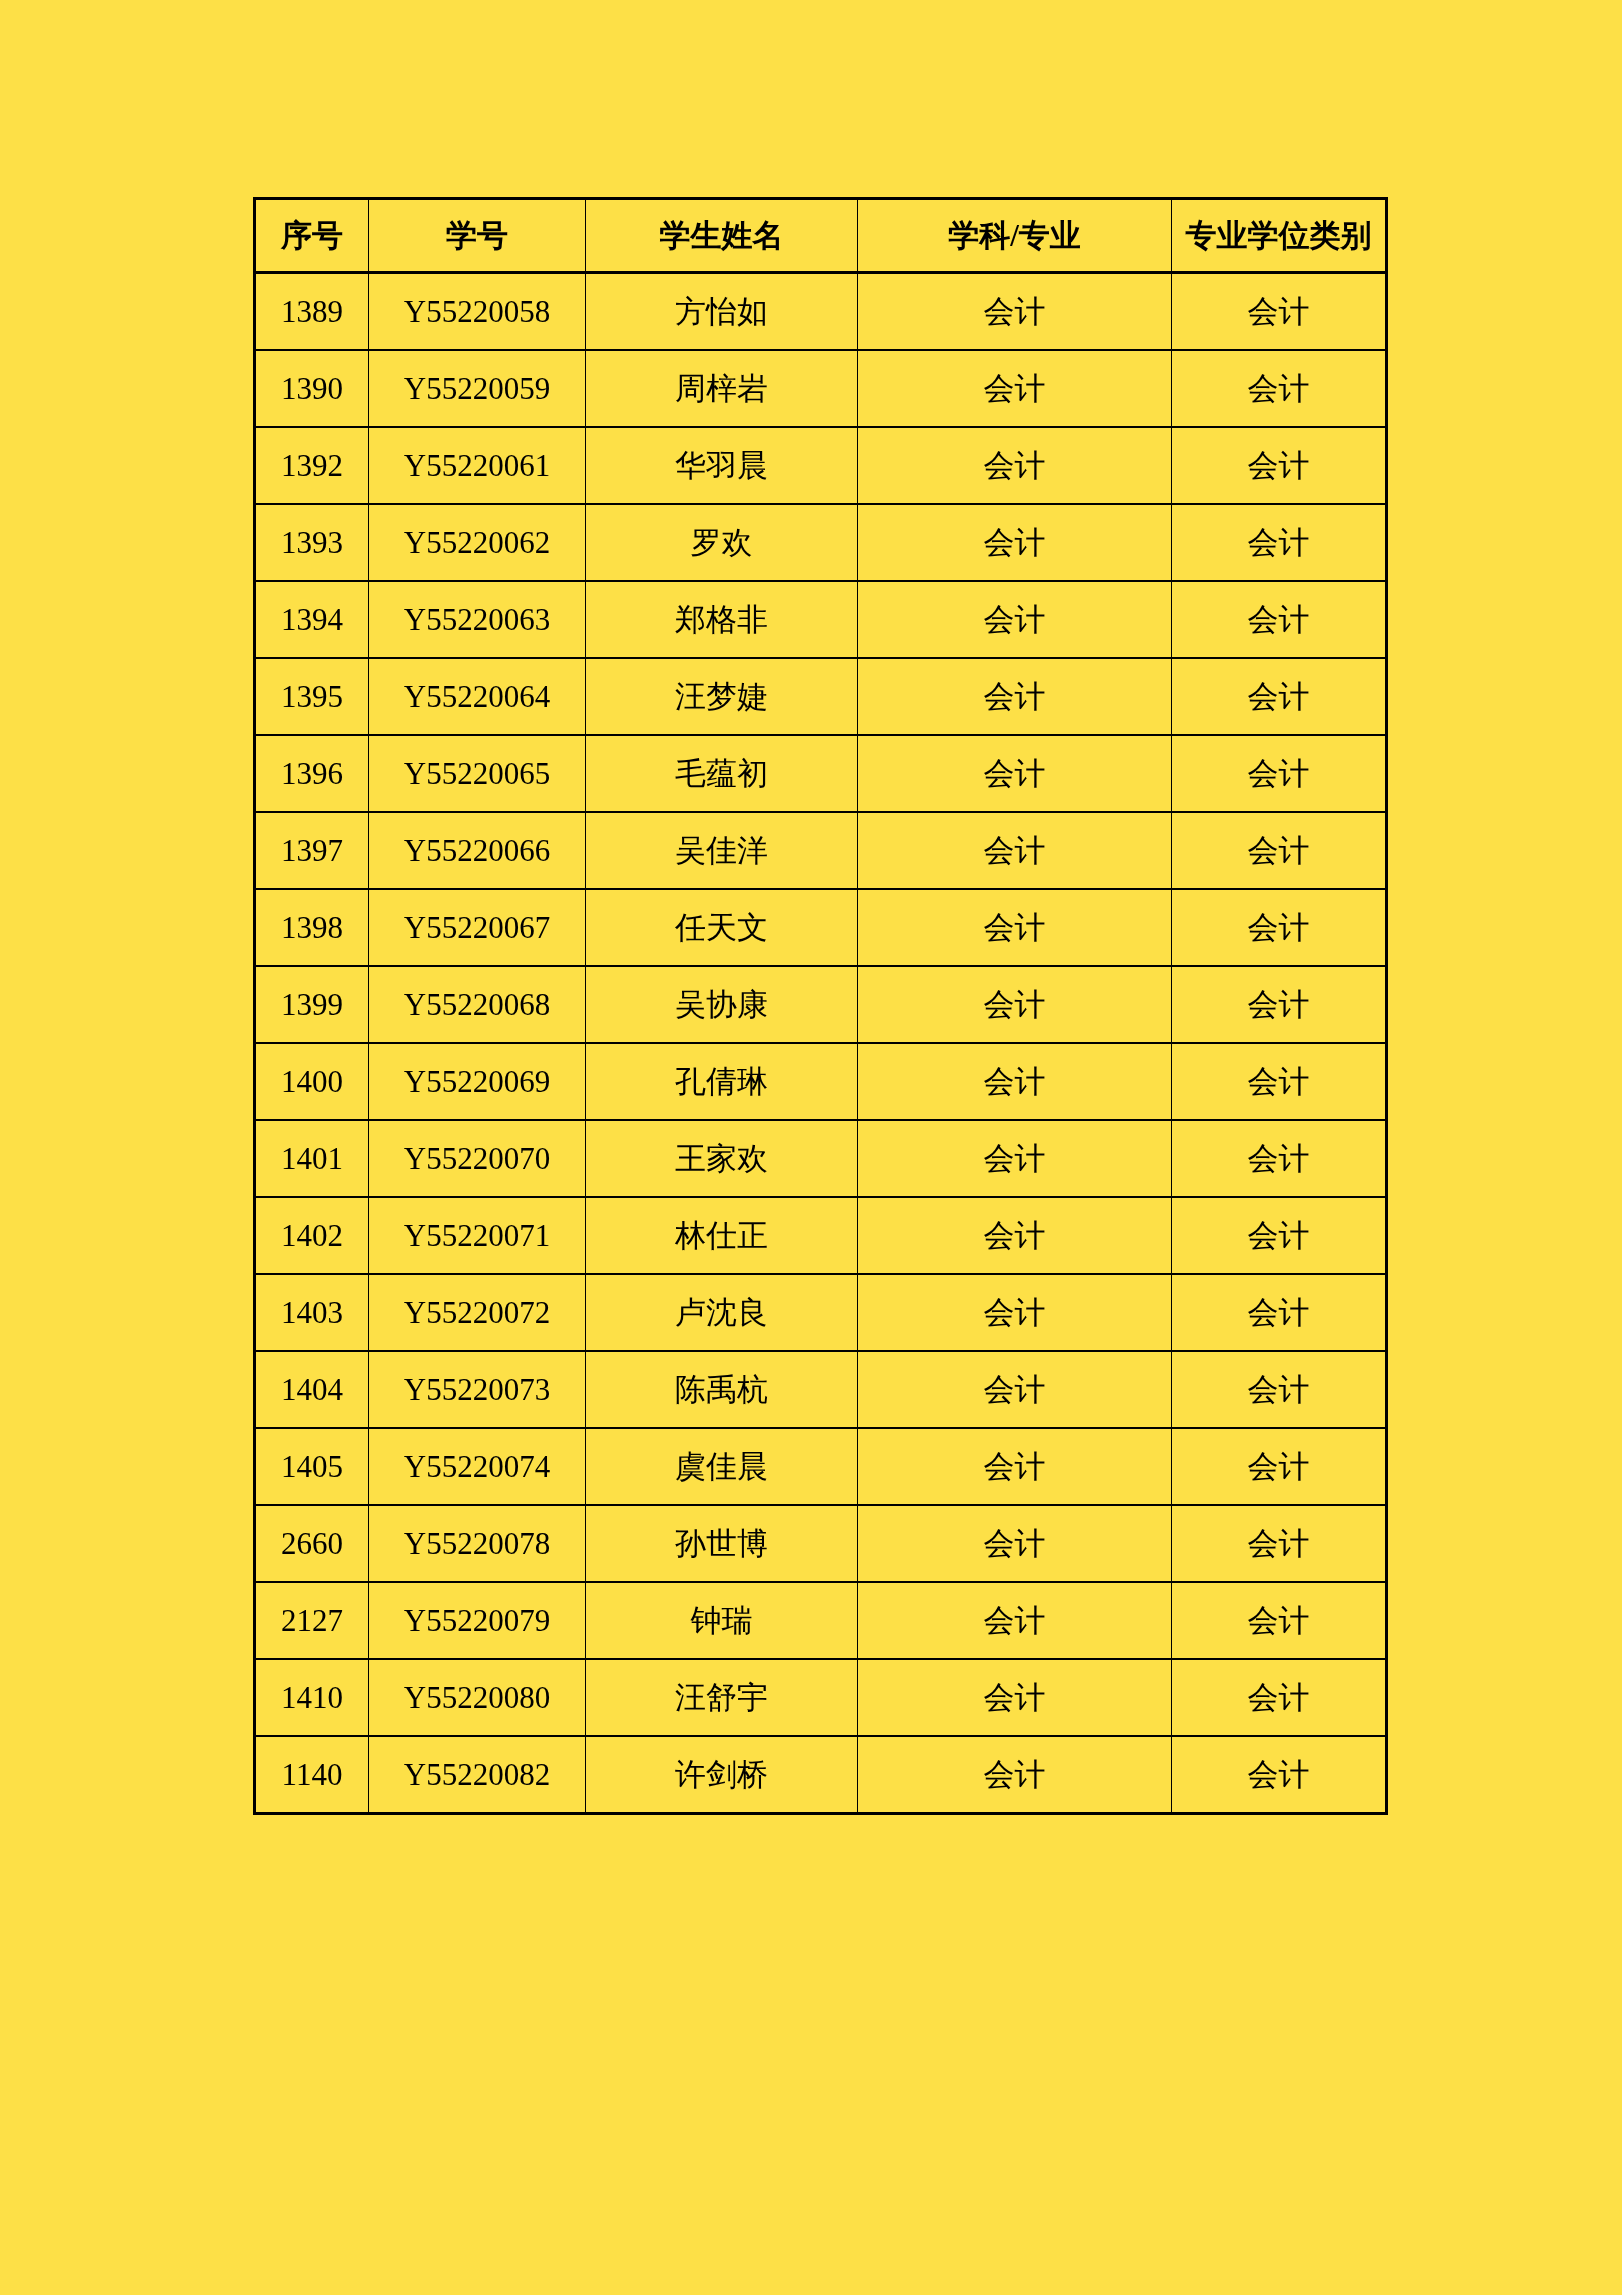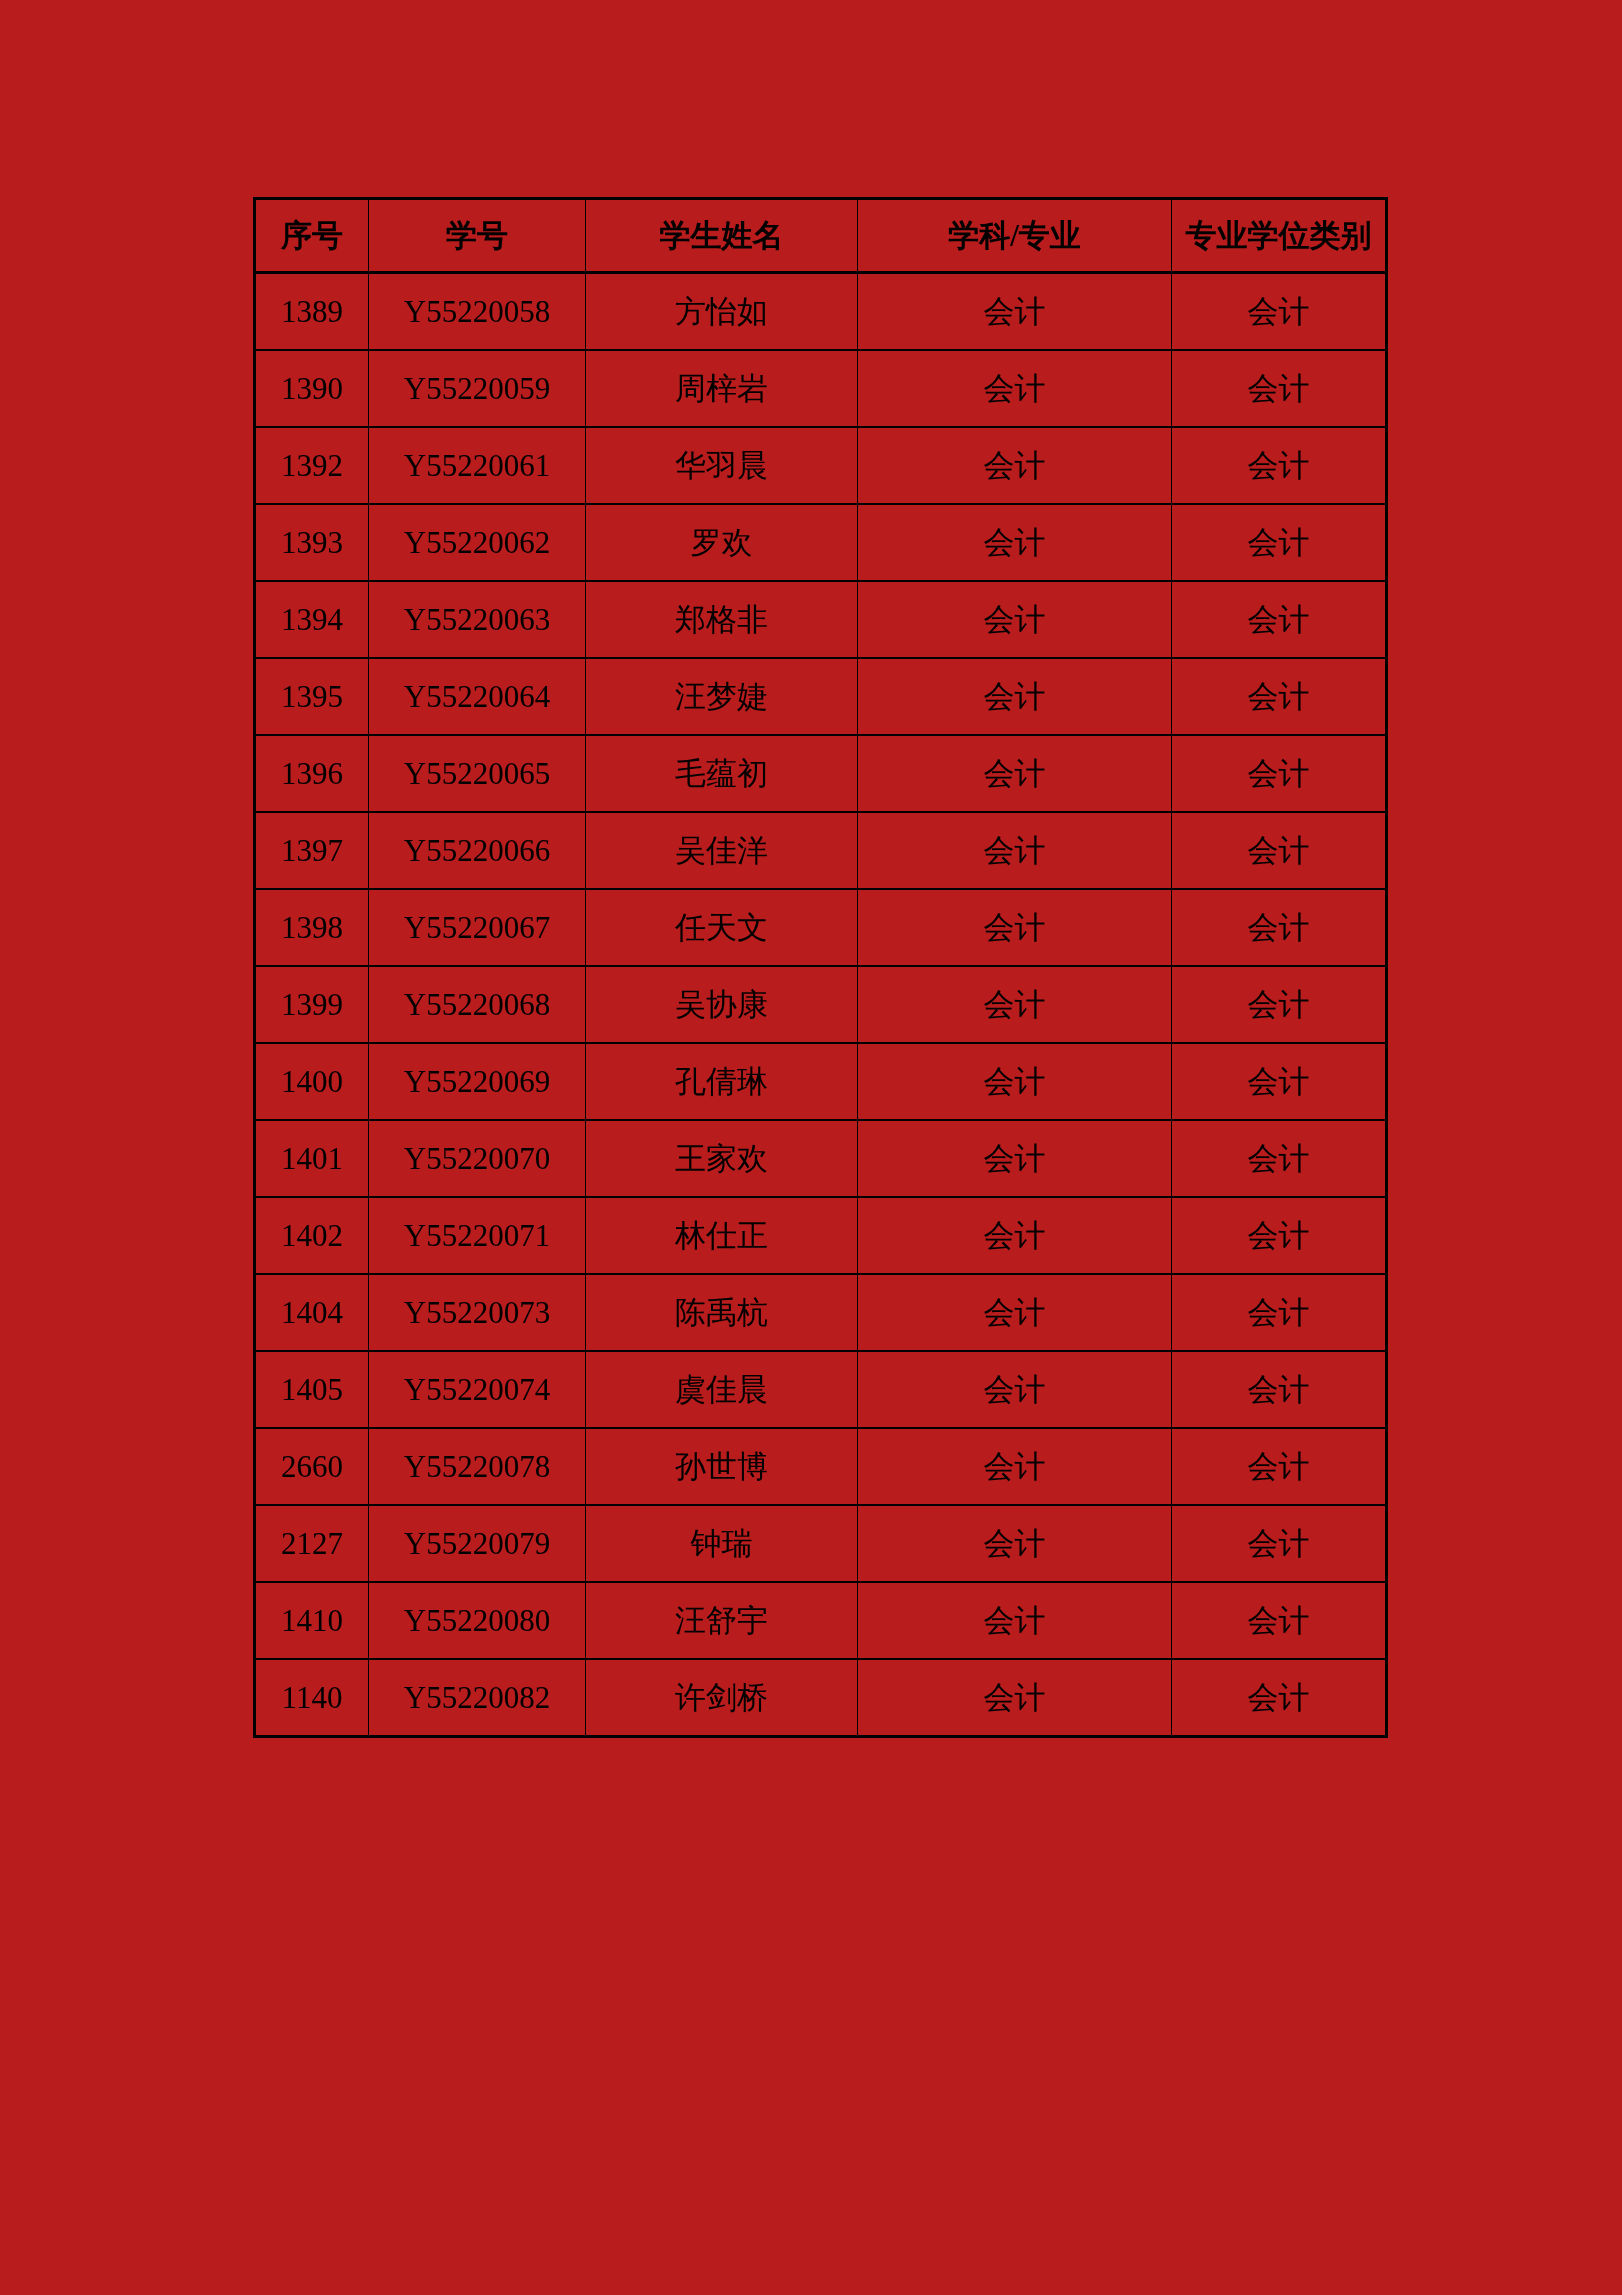--- a/index.html
+++ b/index.html
@@ -1,20 +1,20 @@
 <!DOCTYPE html>
 <html style="font-size:10.5px"><head>
 <meta charset="utf-8">
 <style>
   html, body { margin: 0; padding: 0; background: #ffffff; }
   .page {
     position: relative;
     width: 1623px;
     height: 2295px;
-    background: #b91c1c;
+    background: #fde047;
     font-family: "Liberation Serif", "DejaVu Serif", serif;
     color: #000000;
   }
   table.roster {
     position: absolute;
     left: 253px;
     top: 197px;
     width: 1132px;
     border-collapse: collapse;
     table-layout: fixed;
@@ -151,20 +151,27 @@
           <td>会计</td>
         </tr>
         <tr>
           <td>1402</td>
           <td>Y55220071</td>
           <td>林仕正</td>
           <td>会计</td>
           <td>会计</td>
         </tr>
         <tr>
+          <td>1403</td>
+          <td>Y55220072</td>
+          <td>卢沈良</td>
+          <td>会计</td>
+          <td>会计</td>
+        </tr>
+        <tr>
           <td>1404</td>
           <td>Y55220073</td>
           <td>陈禹杭</td>
           <td>会计</td>
           <td>会计</td>
         </tr>
         <tr>
           <td>1405</td>
           <td>Y55220074</td>
           <td>虞佳晨</td>

